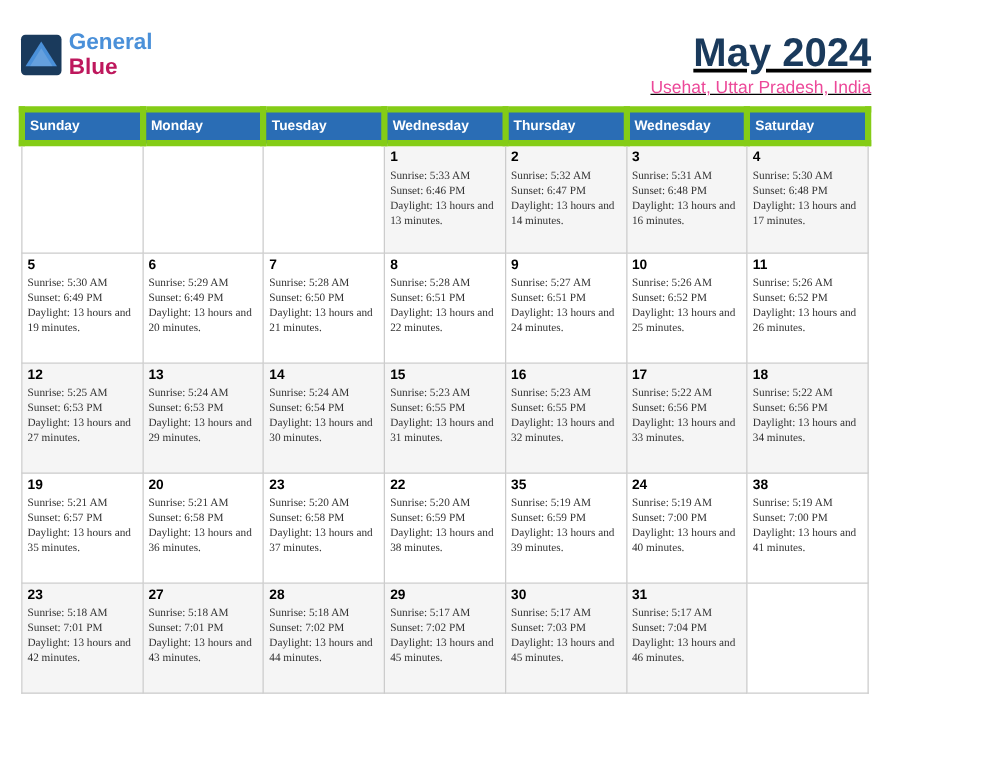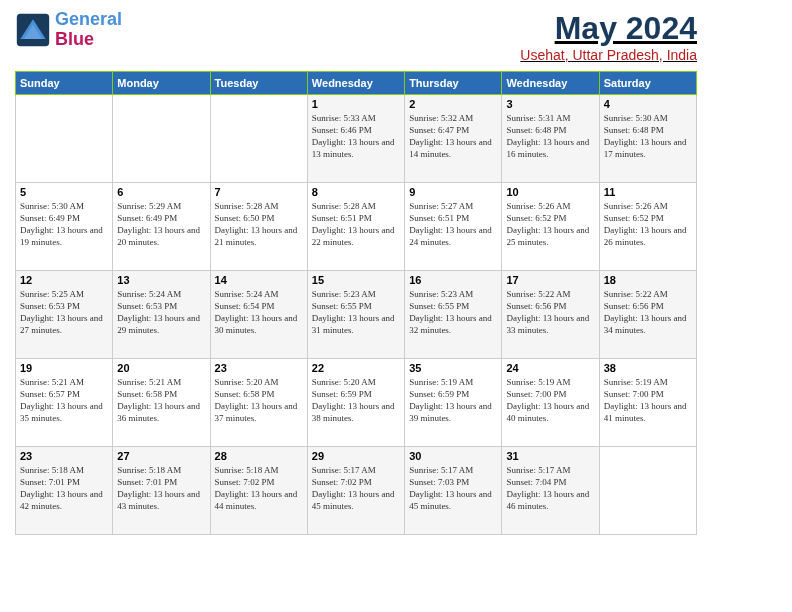--- a/index.html
+++ b/index.html
@@ -1,40 +1,40 @@
 <!DOCTYPE html>
 <html><head>
   <meta charset="utf-8">
   <style>
     * { box-sizing: border-box; margin: 0; padding: 0; }
     body { font-family: Arial, sans-serif; background: #fff; width: 792px; height: 612px; overflow: hidden; }
 
-    .page { width: 712px; min-height: 612px; padding: 10px 15px; }
+    .page { width: 712px; min-height: 612px; padding: 24px 15px; }
 
     .header { display: flex; justify-content: space-between; align-items: flex-start; margin-bottom: 8px; }
 
     .logo { display: flex; align-items: center; }
     .logo-text { font-size: 18px; font-weight: bold; color: #1a3a5c; line-height: 1.1; }
     .logo-text span { color: #4a90d9; }
     .logo-icon { width: 36px; height: 36px; margin-right: 4px; }
 
     .title-block { text-align: right; text-decoration: underline; }
     .main-title { font-size: 32px; font-weight: bold; color: #1a3a5c; }
-    .subtitle { font-size: 14px; color: #b91c1c; margin-left: 20px; }
+    .subtitle { font-size: 14px; color: #ec4899; margin-left: 20px; }
 
     table { width: 100%; border-collapse: collapse; font-size: 10px; }
 
     thead tr th {
       background-color: #2a6db5;
       color: #fff;
       padding: 5px 4px;
       text-align: left;
       font-size: 11px;
       font-weight: bold;
-      border: 1px solid #84cc16;
+      border: 5px solid #84cc16;
     }
 
     tbody tr td {
       border: 1px solid #ccc;
       vertical-align: top;
       padding: 3px 4px;
       width: 14.28%;
       min-height: 75px;
       height: 88px;
     }

